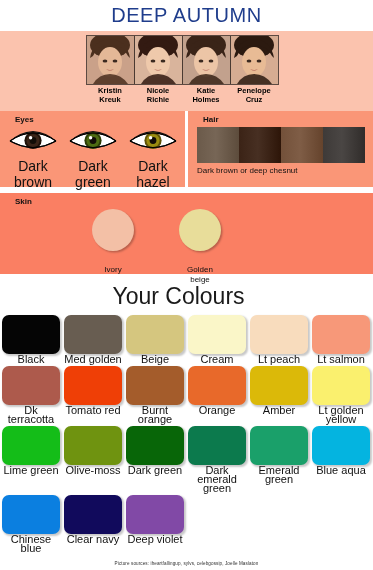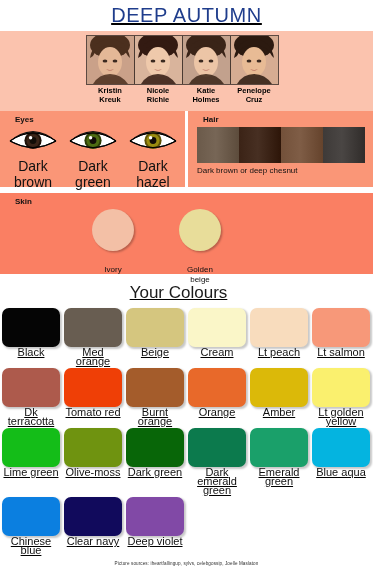--- a/index.html
+++ b/index.html
@@ -3,21 +3,21 @@
 <meta charset="utf-8">
 <style>
   html,body{margin:0;padding:0;}
   body{
     width:373px;height:570px;
     background:#ffffff;
     font-family:"Liberation Sans", sans-serif;
     overflow:hidden;
     position:relative;
   }
-  .page{width:373px;height:570px;position:relative;text-decoration:underline;}
+  .page{width:373px;height:570px;position:relative;}
 
   
   .title-bar{height:31px;display:flex;align-items:center;justify-content:center;background:#ffffff;}
   .title{
     color:#1f3d8c;font-size:20px;letter-spacing:.6px;font-weight:400;
     font-family:"Liberation Sans", sans-serif;
   }
 
   
   .celeb-band{
@@ -65,21 +65,21 @@
   .skin-wrap{position:absolute;left:88px;top:16px;display:flex;gap:37px;}
   .skin-item{width:50px;text-align:center;}
   .skin-dot{
     width:42px;height:42px;border-radius:50%;margin:0 auto;
     box-shadow:1.5px 1.5px 2px rgba(0,0,0,.25);
   }
   .skin-cap{font-size:8px;color:#111;margin-top:14px;line-height:10px;font-weight:500;}
 
   
   .yc-title{
-    text-align:center;font-size:17px;color:#1a1a1a;margin:9px 16px 5px 0;font-weight:400;
+    text-align:center;font-size:23px;color:#1a1a1a;margin:9px 16px 5px 0;font-weight:400;
   }
   .grid{
     display:flex;flex-wrap:wrap;width:373px;
   }
   .cell{
     width:62px;box-sizing:border-box;padding:0 2px 2px 2px;
   }
   .sw{
     height:39px;border-radius:7px;
     box-shadow:1.5px 1.5px 2px rgba(0,0,0,.22);
@@ -235,21 +235,21 @@
   </div>
 
   <div class="yc-title">Your Colours</div>
   <div class="grid" id="palette-grid">
       <div class="cell">
         <div class="sw" style="background: rgb(5, 5, 5);"></div>
         <div class="cap">Black</div>
       </div>
       <div class="cell">
         <div class="sw" style="background: rgb(104, 93, 81);"></div>
-        <div class="cap">Med orange</div>
+        <div class="cap">Med golden</div>
       </div>
       <div class="cell">
         <div class="sw" style="background: rgb(213, 198, 127);"></div>
         <div class="cap">Beige</div>
       </div>
       <div class="cell">
         <div class="sw" style="background: rgb(250, 246, 200);"></div>
         <div class="cap">Cream</div>
       </div>
       <div class="cell">

